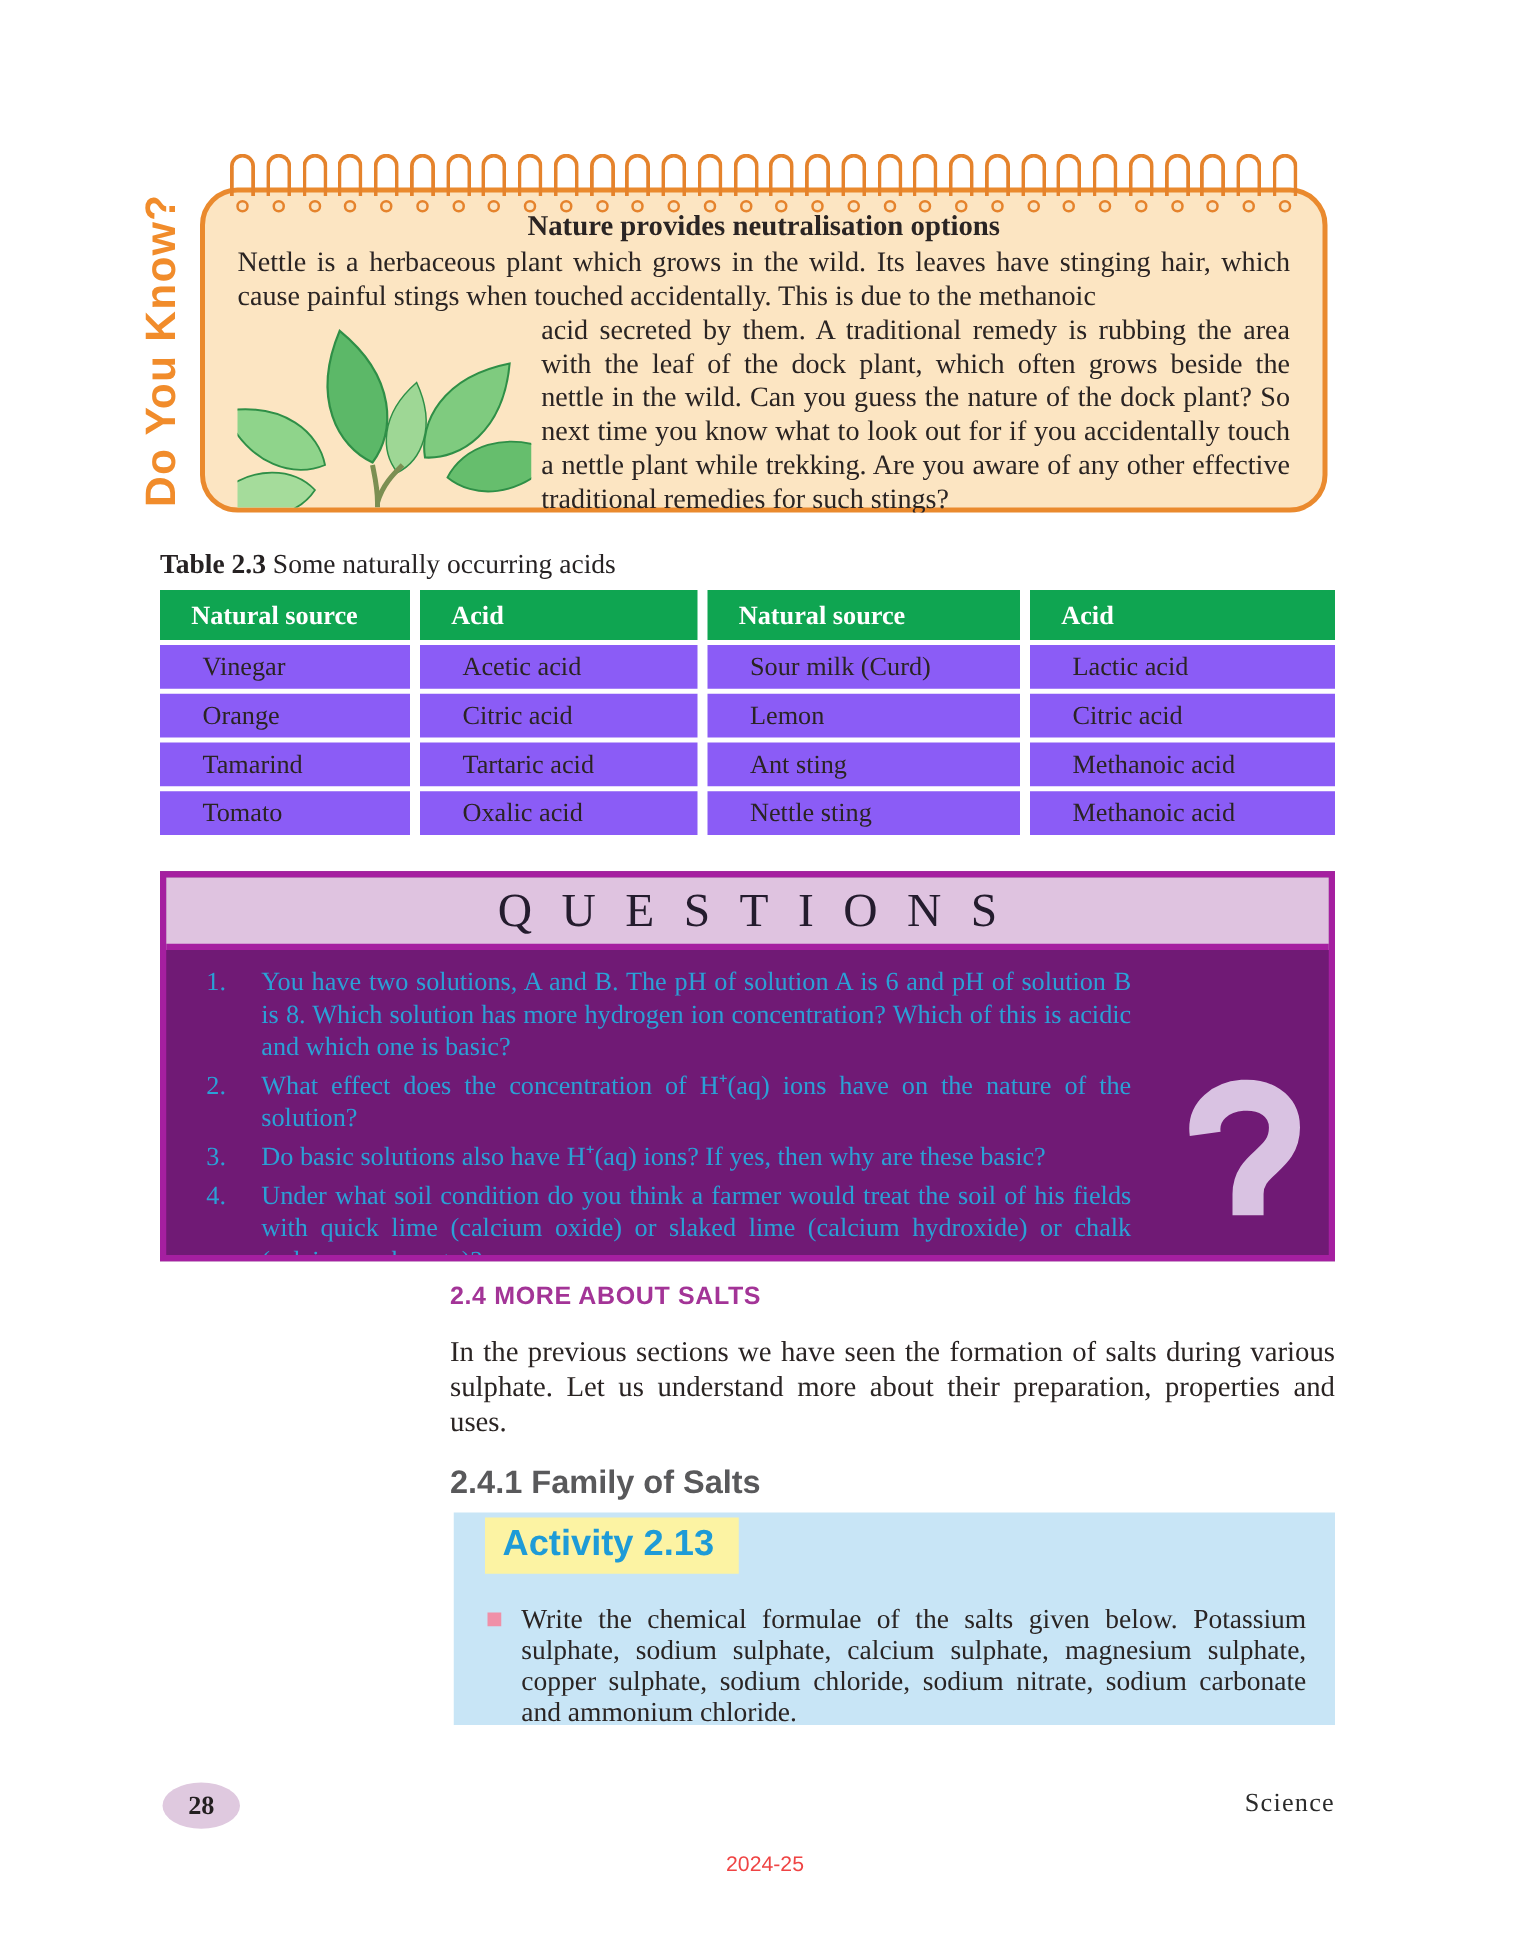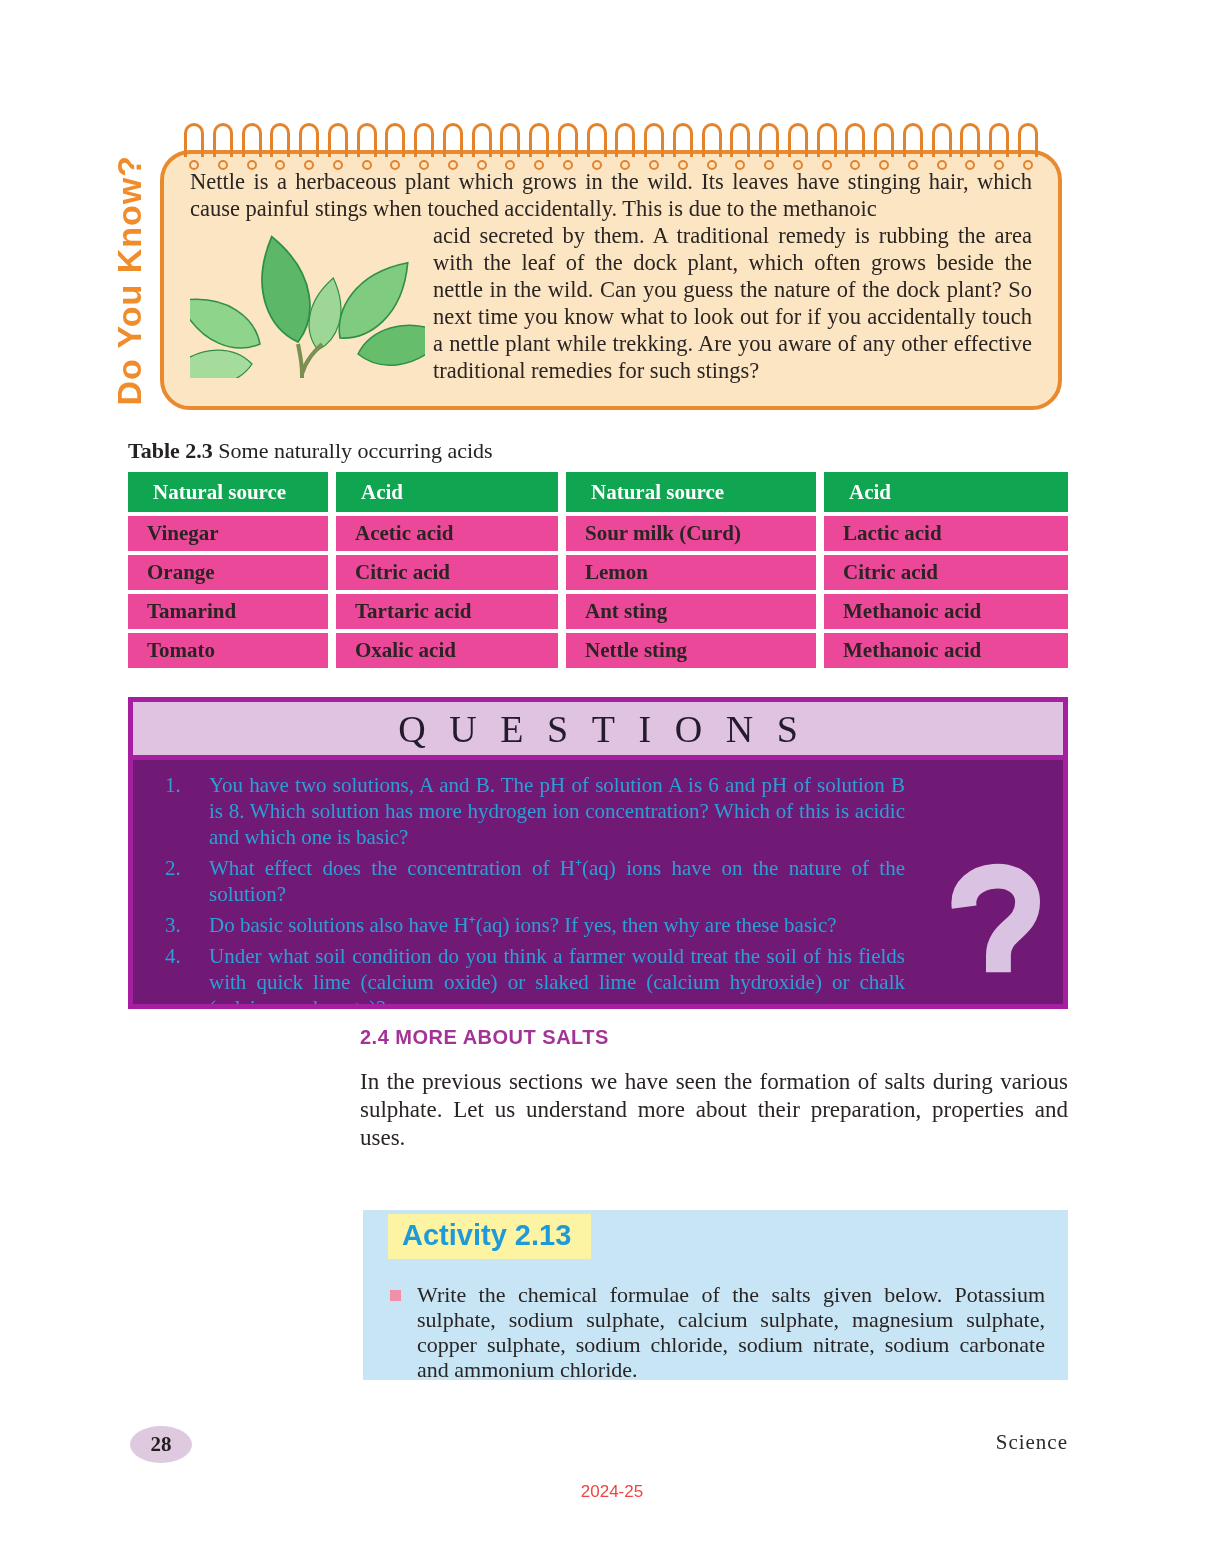--- a/index.html
+++ b/index.html
@@ -22,21 +22,21 @@
   .dyk-body { font-size:22.5px; line-height:27px; text-align:justify; color:#2A2423; }
   .leaf-float { float:left; width:235px; height:152px; margin:4px 8px 0 0; }
 
   
   .table-caption { position:absolute; left:128px; top:438px; font-size:22px; }
   .table-caption b { font-weight:bold; }
   .acids-table { position:absolute; left:128px; top:472px; width:826px;
                  display:grid; grid-template-columns:200px 222px 250px 244px;
                  grid-template-rows:40px 35px 35px 35px 35px; column-gap:8px; row-gap:4px; }
   .th { background:#0FA551; color:#ffffff; font-weight:bold; font-size:21px; display:flex; align-items:center; padding-left:25px; }
-  .td { background:#ec4899; color:#2A2423; font-size:21px; display:flex; align-items:center; padding-left:19px;font-weight:bold; }
+  .td { background:#8b5cf6; color:#2A2423; font-size:21px; display:flex; align-items:center; padding-left:34px; }
 
   
   .q-box { position:absolute; left:128px; top:697px; width:940px; height:312px;
            border:5px solid #A51FA0; background:#701a75; }
   .q-band { height:58px; background:#DFC3E0; border-bottom:5px solid #A51FA0;
             display:flex; align-items:center; justify-content:center; }
   .q-title { font-family:"Liberation Serif", serif; font-size:38px; letter-spacing:0.62em; text-indent:0.62em; color:#241C2E; }
   .q-content { position:relative; padding:12px 158px 8px 18px; height:244px; overflow:hidden; }
   .q-item { display:flex; margin-bottom:5px; }
   .q-num { width:58px; flex:none; color:#2BA0D6; font-size:21px; line-height:26px; padding-left:14px; }
@@ -100,20 +100,21 @@
         <span class="loop"></span>
         <span class="loop"></span>
         <span class="loop"></span>
         <span class="loop"></span>
         <span class="loop"></span>
         <span class="loop"></span>
         <span class="loop"></span>
       </div>
     <div class="dyk-label">Do You Know?</div>
     <div class="dyk-inner">
+      <div class="dyk-title">Nature provides neutralisation options</div>
       <div class="dyk-body">
         <span>Nettle is a herbaceous plant which grows in the wild. Its leaves have stinging hair, which cause painful stings when touched accidentally. This is due to the methanoic</span>
         <div>
           <span class="leaf-float">
             <svg width="235" height="152" viewBox="0 0 235 152">
               <defs>
                 <path id="lf" d="M0 0 C -20 -16, -30 -52, 0 -92 C 30 -52, 20 -16, 0 0 Z"></path>
               </defs>
               <g stroke="#2F8F47" stroke-width="1.5">
                 <use href="#lf" fill="#8FD48B" transform="translate(70,118) rotate(-62)"></use>
@@ -187,20 +188,21 @@
         <svg width="96" height="200" viewBox="0 0 112 230">
           <path d="M20 58 C 14 14, 94 8, 94 52 C 94 84, 60 84, 60 114 L60 134" fill="none" stroke="#D9C2E2" stroke-width="29"></path>
           <rect x="44" y="180" width="32" height="32" transform="rotate(45 60 196)" fill="#D9C2E2"></rect>
         </svg>
       </div>
     </div>
   </div>
 
   <div class="sec-heading">2.4 MORE ABOUT SALTS</div>
   <div class="sec-para">In the previous sections we have seen the formation of salts during various sulphate. Let us understand more about their preparation, properties and uses.</div>
+  <div class="sub-heading">2.4.1 Family of Salts</div>
 
   <div class="activity-box">
     <div class="activity-label">Activity 2.13</div>
     <div class="activity-item">
       <span class="bullet"></span>
       <div class="activity-text">Write the chemical formulae of the salts given below. Potassium sulphate, sodium sulphate, calcium sulphate, magnesium sulphate, copper sulphate, sodium chloride, sodium nitrate, sodium carbonate and ammonium chloride.</div>
     </div>
   </div>
 
   <div class="page-badge">28</div>

